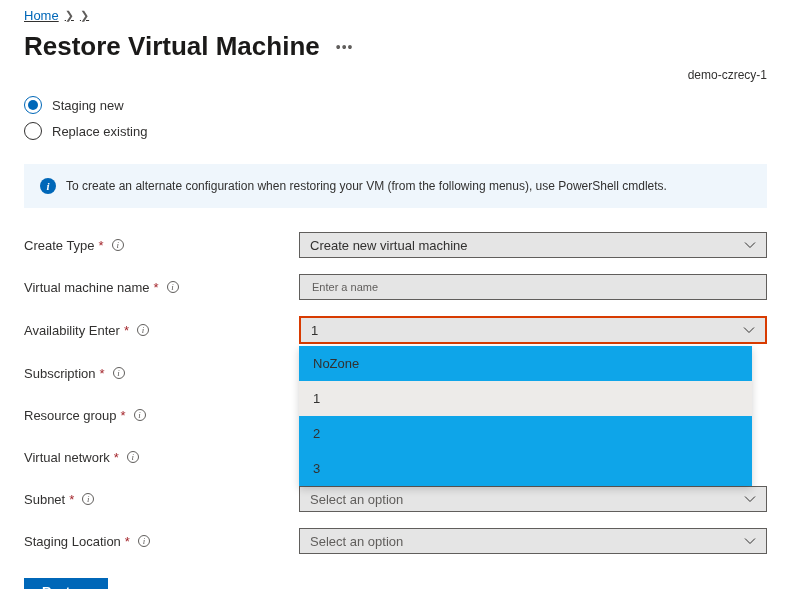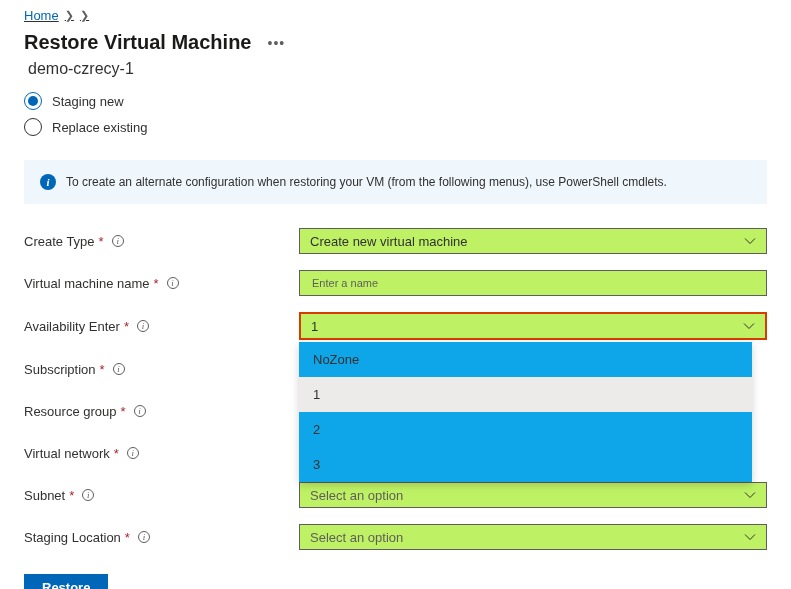--- a/index.html
+++ b/index.html
@@ -16,23 +16,23 @@
     display: flex;
     align-items: center;
     gap: 6px;
     padding: 8px 0 4px 0;
     font-size: 13px;
     text-decoration: underline;
   }
   .breadcrumb a { color: #0067b8; text-decoration: none; cursor: pointer; }
   .breadcrumb .sep { color: #605e5c; font-size: 11px; }
   .title-row { display: flex; align-items: center; gap: 16px; margin-top: 4px; }
-  h1 { font-size: 20px; font-weight: 600; margin: 0; color: #1b1a19; }
+  h1 { font-size: 26px; font-weight: 600; margin: 0; color: #1b1a19; }
   .more-icon { color: #605e5c; letter-spacing: 1px; font-size: 14px; cursor: pointer; }
-  .subtitle { font-size: 16px; color: #323130; margin: 6px 0 14px 4px; }
+  .subtitle { font-size: 12px; color: #323130; margin: 6px 0 14px 4px; text-align: right; }
   .radio-group { margin-bottom: 24px; }
   .radio-row { display: flex; align-items: center; gap: 10px; margin-bottom: 8px; cursor: pointer; }
   .radio {
     width: 18px; height: 18px; border-radius: 50%;
     border: 1px solid #323130; display: flex; align-items: center; justify-content: center;
     flex-shrink: 0;
   }
   .radio.selected { border-color: #0067b8; }
   .radio.selected::after {
     content: ""; width: 10px; height: 10px; border-radius: 50%; background: #0067b8;
@@ -72,21 +72,21 @@
   }
   .form-control {
     flex: 1;
     height: 26px;
     border: 1px solid #605e5c;
     padding: 0 10px;
     display: flex;
     align-items: center;
     justify-content: space-between;
     font-size: 13px;
-    background: #bef264;
+    background: #e5e5e5;
     cursor: pointer;
   }
   .form-control input {
     border: none; outline: none; width: 100%; font-size: 11px; font-family: inherit;
     color: #323130; background: transparent;
   }
   .form-control input::placeholder { color: #605e5c; }
   .placeholder-text { color: #605e5c; }
   .chevron {
     width: 12px; height: 12px; flex-shrink: 0;

